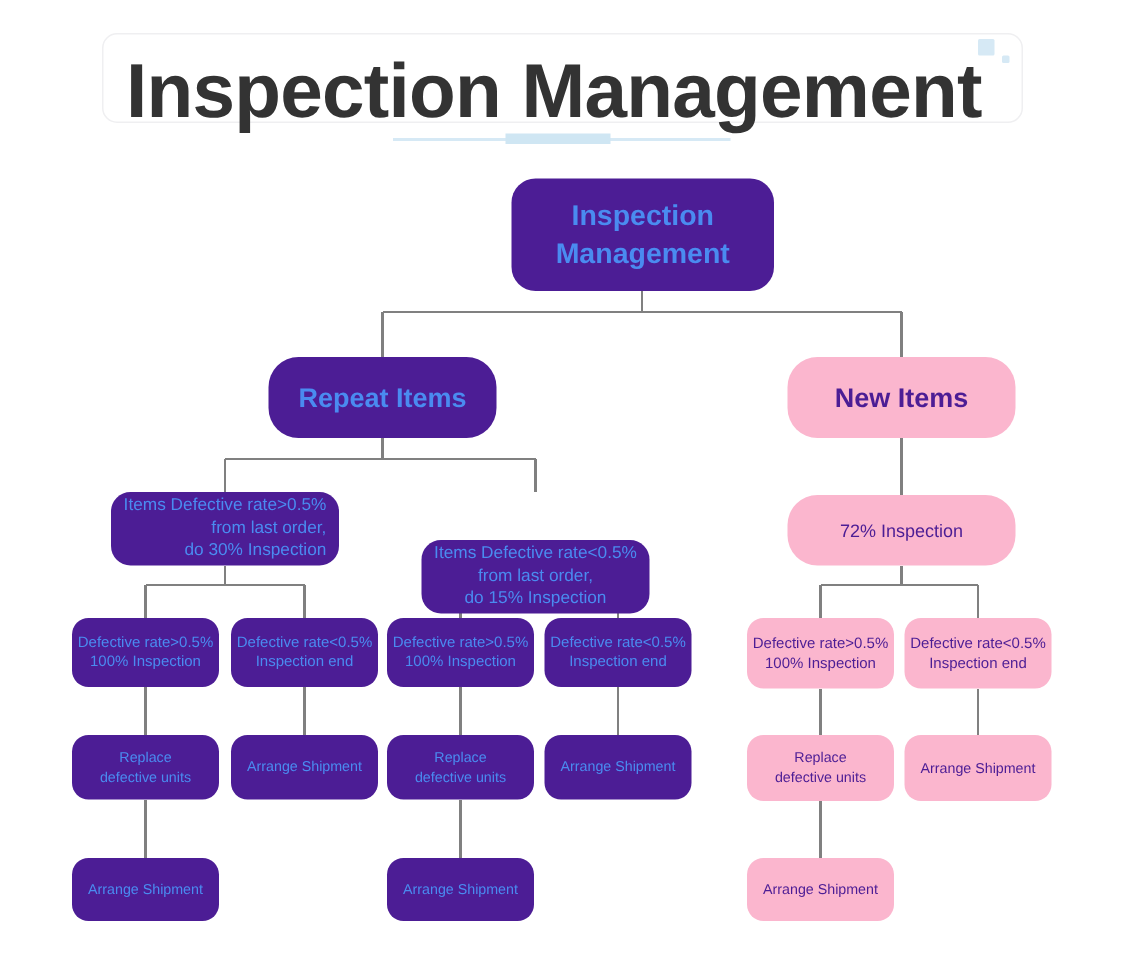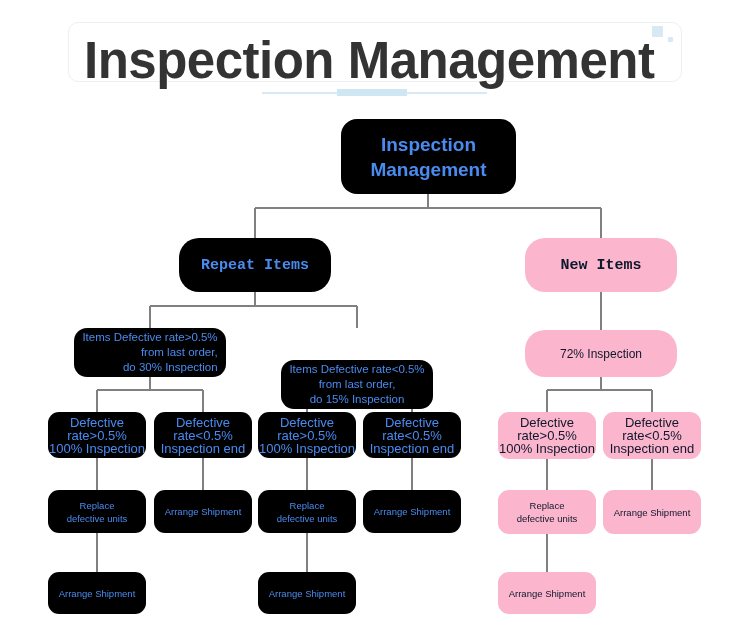--- a/index.html
+++ b/index.html
@@ -95,51 +95,50 @@
     position: absolute;
     box-sizing: border-box;
     display: flex;
     align-items: center;
     justify-content: center;
     text-align: center;
     border-radius: 14px;
     white-space: pre-line;
   }
   .node.blue {
-    background: #000000;
+    background: #4c1d95;
     color: #4a8bf0;
   }
   .node.pink {
     background: #fbb6ce;
-    color: #0f172a;
+    color: #4c1d95;
   }
 
   .n-root {
     font-size: 19px;
     font-weight: bold;
     line-height: 25px;
     border-radius: 16px;
   }
   .n-l2 {
-    font-size: 15px;
+    font-size: 18px;
     font-weight: bold;
     border-radius: 20px;
-    font-family: Liberation Mono, monospace;
   }
   .n-l3 {
     font-size: 11.5px;
     line-height: 15px;
     border-radius: 13px;
   }
   .n-l3-pink {
     font-size: 12px;
     border-radius: 20px;
   }
   .n-l4 {
-    font-size: 13px;
+    font-size: 10px;
     line-height: 13px;
     border-radius: 11px;
   }
   .n-l5 {
     font-size: 9.5px;
     line-height: 13px;
     border-radius: 11px;
   }
   .n-l6 {
     font-size: 9.5px;

